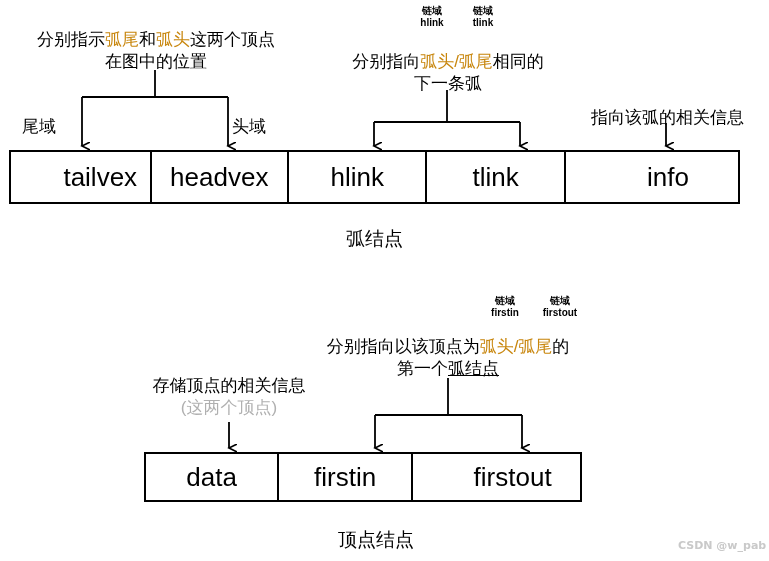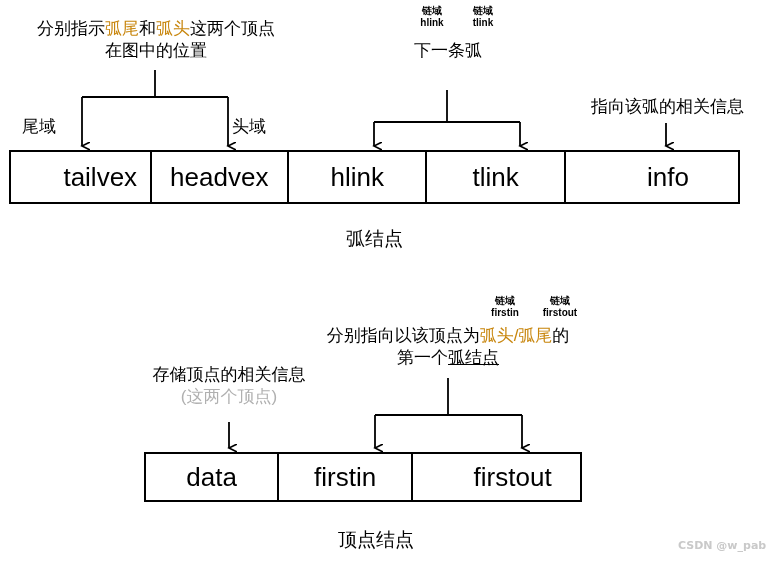--- a/index.html
+++ b/index.html
@@ -23,21 +23,21 @@
   }
 
   
   .ann {
     position: absolute;
     font-size: 17px;
     line-height: 22px;
     color: #000;
     white-space: nowrap;
   }
-  .ann.center { text-align: center; }
+  .ann.center { text-align: center; margin-top: 11px; }
   .hl { color: #c8860d; }
   .gray { color: #b0b0b0; }
   .uline { text-decoration: underline; }
 
   
   .tiny {
     position: absolute;
     font-size: 10px;
     line-height: 12px;
     font-weight: bold;
@@ -147,20 +147,23 @@
   <div class="tiny" style="left:404px; top:5px; width:56px;">
     <div>链域</div>
     <div>hlink</div>
   </div>
   <div class="tiny" style="left:455px; top:5px; width:56px;">
     <div>链域</div>
     <div>tlink</div>
   </div>
 
   <div class="ann center" style="left:330px; top:40px; width:236px;">
+    <div>
+      <span>分别指向</span><span class="hl">弧头</span><span class="hl">/</span><span class="hl">弧尾</span><span>相同的</span>
+    </div>
     <div>下一条弧</div>
   </div>
 
   <div class="ann center" style="left:575px; top:96px; width:185px;">指向该弧的相关信息</div>
 
   <div class="sidelabel" style="left:22px; top:117px;">尾域</div>
   <div class="sidelabel" style="left:232px; top:117px;">头域</div>
 
   <div class="node" style="left:9px; top:150px; width:731px; height:54px;">
     <div class="cell" style="width:146px;padding-left:40px;">tailvex</div>

